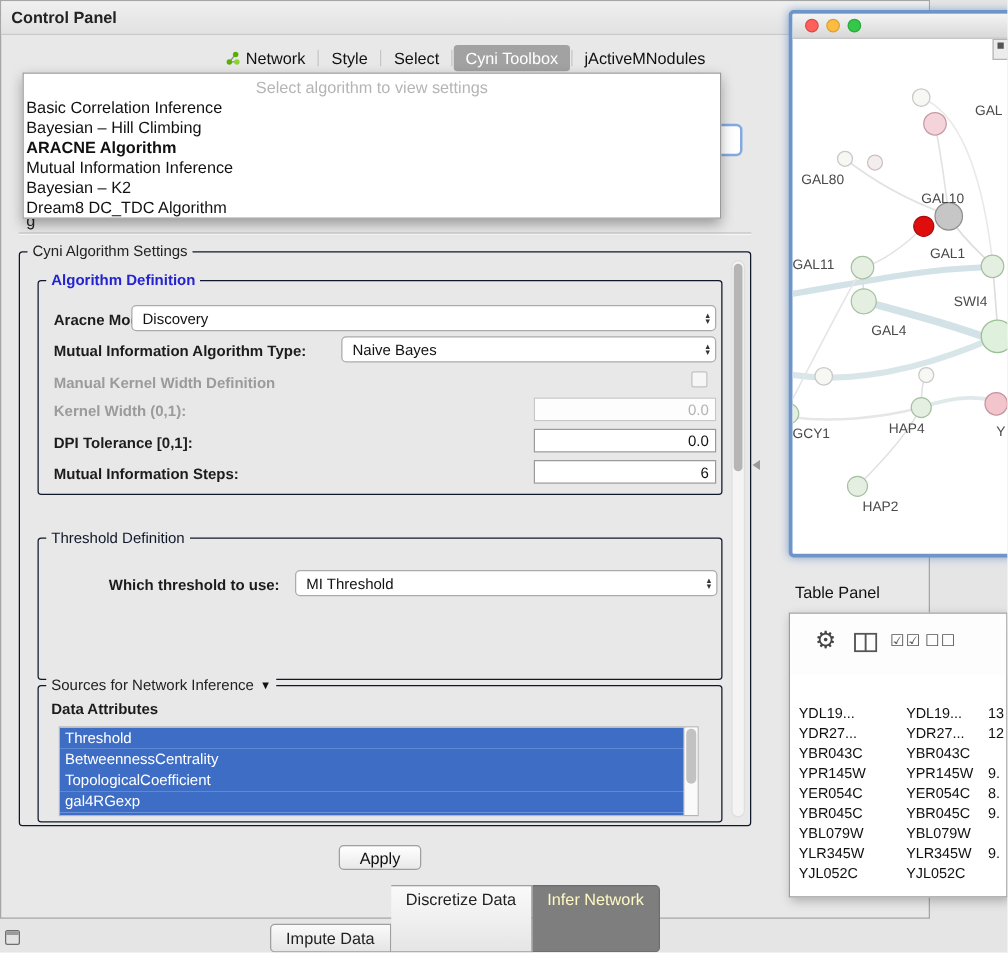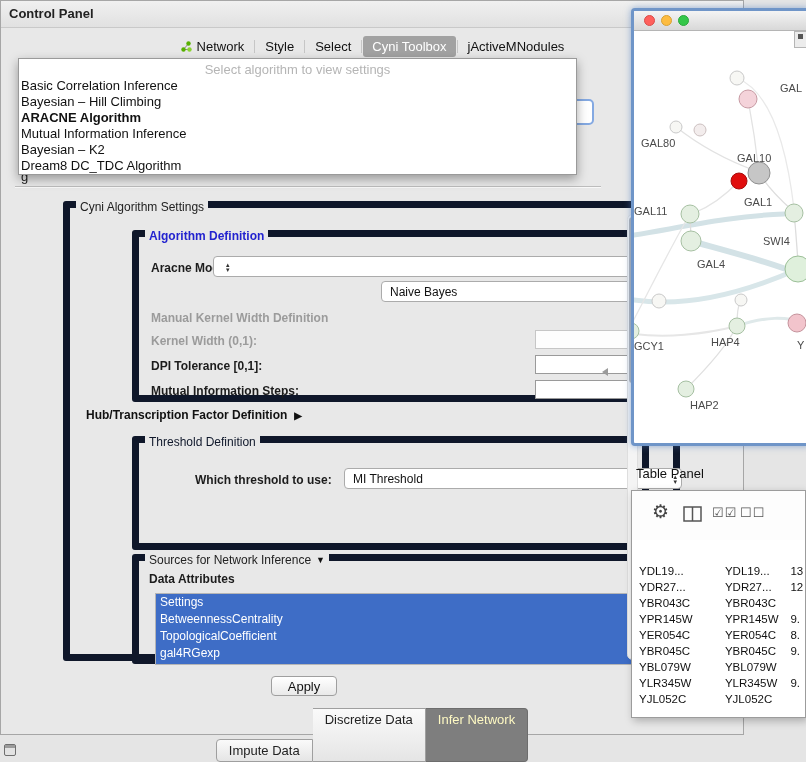--- a/index.html
+++ b/index.html
@@ -30,21 +30,21 @@
     border-top:1px solid #bcbcbc; border-bottom:1px solid #f8f8f8; }
 
   
   .dropdown-popup { position:absolute; left:17px; top:57px; width:559px; height:117px;
     background:#fff; border:1px solid #9a9a9a; box-shadow:0 4px 10px rgba(0,0,0,.35); z-index:60; padding-top:2px; }
   .dd-placeholder { text-align:center; color:#b5b5b5; font-size:13px; height:17px; line-height:17px; }
   .dd-item { font-size:13px; height:16px; line-height:16px; padding-left:2px; color:#111; white-space:nowrap; }
   .dd-bold { font-weight:bold; }
 
   
-  .groupbox { position:absolute; border:7px solid #0f172a; border-radius:3px;margin-left:48px; }
+  .groupbox { position:absolute; border:1px solid #0f172a; border-radius:3px; }
   .group-title { position:absolute; top:-8px; left:6px; background:#e8e8e8; padding:0 4px;
     font-size:12px; color:#222; white-space:nowrap; display:flex; align-items:center; gap:5px; }
   .group-title.blue { color:#2323cf; font-weight:bold; }
   .group-title.green { color:#0f172a; font-weight:normal; }
 
   .settings-group { left:14px; top:200px; width:586px; height:460px; }
   .algo-group { left:14px; top:22px; width:548px; height:172px; }
   .thresh-group { left:14px; top:228px; width:548px; height:114px; }
   .mit-group { left:10px; top:57px; width:526px; height:50px; }
   .sources-group { left:14px; top:346px; width:548px; height:110px; }
@@ -176,26 +176,28 @@
     </div>
 
     <div class="groupbox settings-group">
       <span class="group-title">Cyni Algorithm Settings</span>
 
       <div class="groupbox algo-group">
         <span class="group-title blue">Algorithm Definition</span>
 
         <span class="lbl" style="left:12px;top:24px">Aracne Mode:</span>
         <div class="combo" style="left:74px;top:19px;width:468px">
+          <span class="combo-text">Discovery</span>
           <span class="combo-arrows">
               <span>▴</span>
               <span>▾</span>
             </span>
         </div>
 
+        <span class="lbl" style="left:12px;top:49px">Mutual Information Algorithm Type:</span>
         <div class="combo" style="left:242px;top:44px;width:300px">
           <span class="combo-text">Naive Bayes</span>
           <span class="combo-arrows">
               <span>▴</span>
               <span>▾</span>
             </span>
         </div>
 
         <span class="lbl gray" style="left:12px;top:74px">Manual Kernel Width Definition</span>
         <span class="checkbox" style="left:522px;top:72px"></span>
@@ -203,24 +205,20 @@
         <span class="lbl gray" style="left:12px;top:97px">Kernel Width (0,1):</span>
         <span class="tfield disabled" style="left:396px;top:93px;width:146px">0.0</span>
 
         <span class="lbl" style="left:12px;top:122px">DPI Tolerance [0,1]:</span>
         <span class="tfield" style="left:396px;top:118px;width:146px">0.0</span>
 
         <span class="lbl" style="left:12px;top:147px">Mutual Information Steps:</span>
         <span class="tfield" style="left:396px;top:143px;width:146px">6</span>
       </div>
 
-      <div class="hub-row">
-        <span>Hub/Transcription Factor Definition</span>
-        <span class="hub-arrow">▶</span>
-      </div>
 
       <div class="groupbox thresh-group">
         <span class="group-title green">Threshold Definition</span>
 
         <span class="lbl" style="left:56px;top:30px">Which threshold to use:</span>
         <div class="combo" style="left:205px;top:25px;width:338px">
           <span class="combo-text">MI Threshold</span>
           <span class="combo-arrows">
               <span>▴</span>
               <span>▾</span>
@@ -230,21 +228,21 @@
       </div>
 
       <div class="groupbox sources-group">
         <span class="group-title">
           <span>Sources for Network Inference</span>
           <span class="title-arrow">▼</span>
         </span>
         <span class="lbl" style="left:10px;top:11px">Data Attributes</span>
         <div class="sources-list">
           <div>
-              <div class="src-item">Settings</div>
+              <div class="src-item">Threshold</div>
               <div class="src-item">BetweennessCentrality</div>
               <div class="src-item">TopologicalCoefficient</div>
               <div class="src-item">gal4RGexp</div>
               <div class="src-item partial"></div>
             </div>
           <div class="list-scroll">
             <div class="list-thumb"></div>
           </div>
         </div>
       </div>

